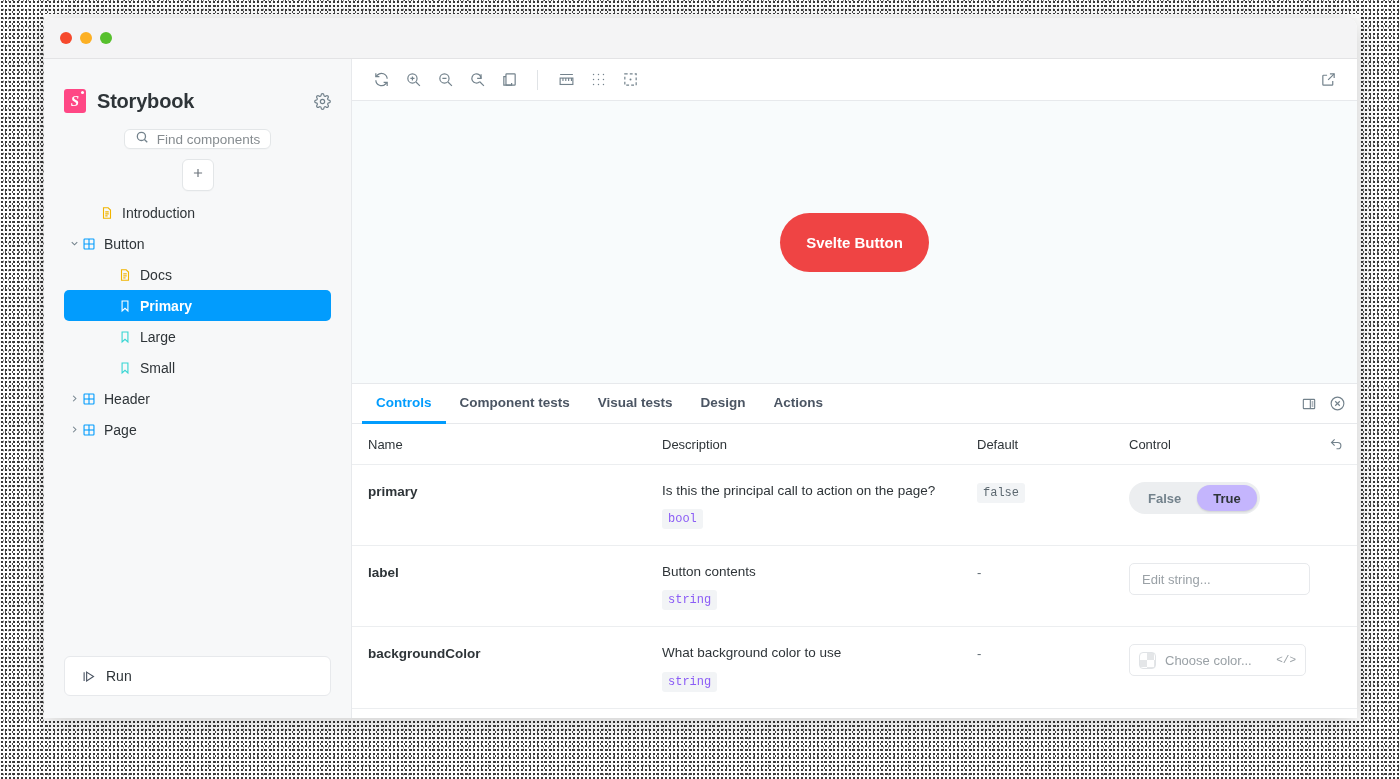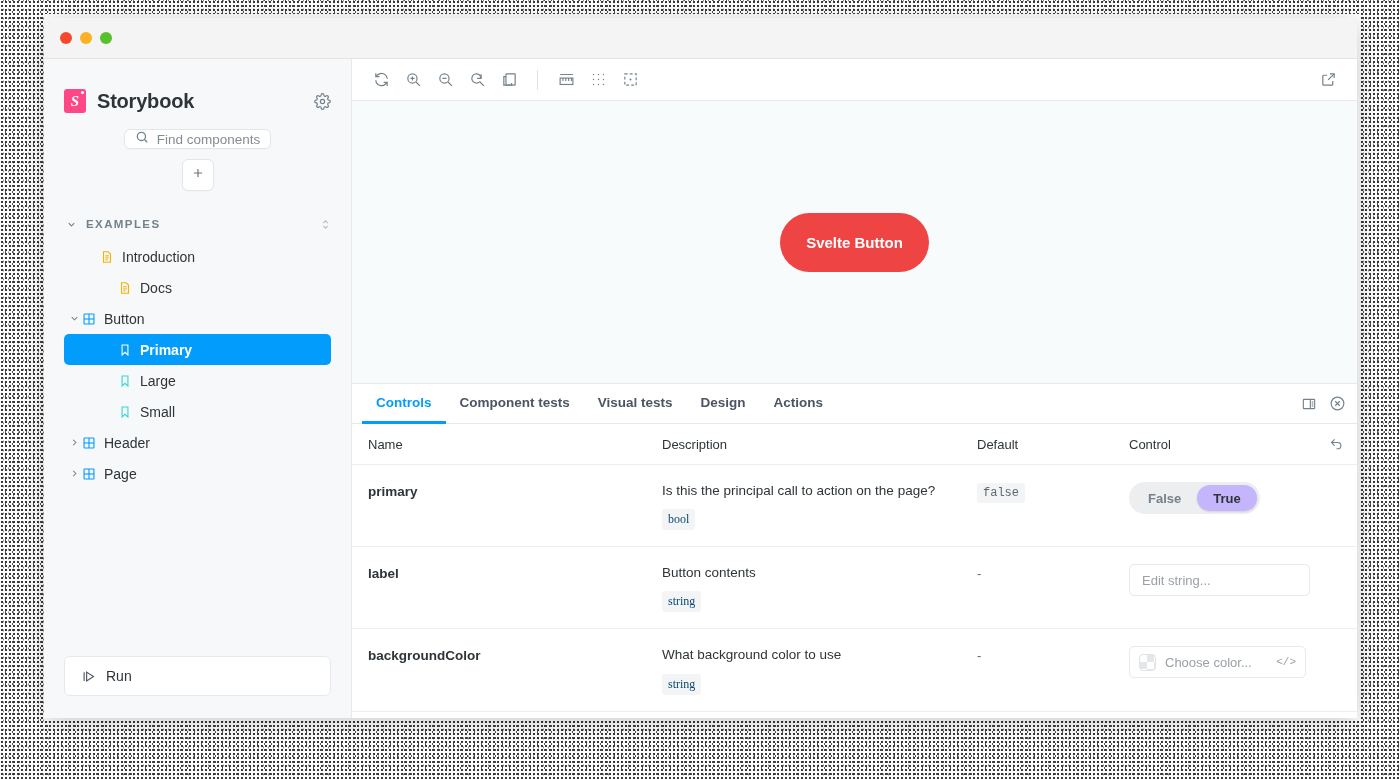--- a/index.html
+++ b/index.html
@@ -211,22 +211,22 @@
   .c-desc  { width: 315px; flex: 0 0 315px; }
   .c-def   { width: 152px; flex: 0 0 152px; }
   .c-ctrl  { flex: 1; }
   .c-reset { width: 42px; flex: 0 0 42px; display: flex; align-items: center; justify-content: center; color: #73828c; cursor: pointer; }
 
   .trow.data { padding: 17px 0 16px 0; align-items: flex-start; }
   .argname { font-size: 13.5px; font-weight: 700; color: #2e3438; }
   .argdesc { font-size: 13.5px; color: #2e3438; line-height: 1.35; }
   .typechip {
     display: inline-block; margin-top: 9px;
-    background: #f2f4f6; color: #0c4a6e;
-    font-family: Liberation Serif, serif;
+    background: #f2f4f6; color: #8b5cf6;
+    font-family: Liberation Mono, monospace;
     font-size: 12px; padding: 3px 6px; border-radius: 3px;
   }
   .defchip {
     display: inline-block; background: #f2f4f6; color: #5c6870;
     font-family: "Liberation Mono", monospace;
     font-size: 12px; padding: 3px 6px; border-radius: 3px;
   }
   .dash { color: #5c6870; font-size: 13px; }
 
   
@@ -311,74 +311,60 @@
         <div id="add-btn">
           <span>
             <svg width="14" height="14" viewBox="0 0 24 24" fill="none" stroke="currentColor" stroke-width="2">
               <line x1="12" y1="5" x2="12" y2="19"></line>
                 <line x1="5" y1="12" x2="19" y2="12"></line>
             </svg>
           </span>
         </div>
       </div>
 
-      <div id="group-row">
-        <span style="display:flex;color:#73828c;">
-          <svg width="11" height="11" viewBox="0 0 24 24" fill="none" stroke="currentColor" stroke-width="2.4">
-            <polyline points="6 9 12 15 18 9"></polyline>
-          </svg>
-        </span>
-        <span id="group-label">EXAMPLES</span>
-        <span id="group-expand">
-          <svg width="11" height="13" viewBox="0 0 24 24" fill="none" stroke="currentColor" stroke-width="2.2">
-            <polyline points="7 9 12 4 17 9"></polyline>
-              <polyline points="7 15 12 20 17 15"></polyline>
-          </svg>
-        </span>
-      </div>
 
       <div id="tree">
           <div class="node indent-1">
             <span class="caret"></span>
             <span class="ticon">
               <svg width="14" height="14" viewBox="0 0 24 24" fill="none" stroke="#f1b400" stroke-width="1.9">
       <path d="M6 3h8l4 4v14H6z"></path>
                 <line x1="9" y1="10" x2="15" y2="10"></line>
       <line x1="9" y1="13.5" x2="15" y2="13.5"></line>
                 <line x1="9" y1="17" x2="13" y2="17"></line>
               </svg>
             </span>
             <span class="lbl">Introduction</span>
           </div>
+          <div class="node indent-0">
+            <span class="caret">
+              <svg width="11" height="11" viewBox="0 0 24 24" fill="none" stroke="currentColor" stroke-width="2.3">
+                <polyline points="6 9 12 15 18 9"></polyline>
+              </svg>
+            </span>
+            <span class="ticon">
+              <svg width="14" height="14" viewBox="0 0 24 24" fill="none" stroke="#029cfd" stroke-width="1.9">
+      <rect x="3.5" y="3.5" width="17" height="17" rx="1.2"></rect>
+      <line x1="12" y1="3.5" x2="12" y2="20.5"></line>
+                <line x1="3.5" y1="12" x2="20.5" y2="12"></line>
+              </svg>
+            </span>
+            <span class="lbl">Button</span>
+          </div>
           <div class="node indent-2">
             <span class="caret"></span>
             <span class="ticon">
               <svg width="14" height="14" viewBox="0 0 24 24" fill="none" stroke="#f1b400" stroke-width="1.9">
       <path d="M6 3h8l4 4v14H6z"></path>
                 <line x1="9" y1="10" x2="15" y2="10"></line>
       <line x1="9" y1="13.5" x2="15" y2="13.5"></line>
                 <line x1="9" y1="17" x2="13" y2="17"></line>
               </svg>
             </span>
             <span class="lbl">Docs</span>
-          </div>
-          <div class="node indent-0">
-            <span class="caret">
-              <svg width="11" height="11" viewBox="0 0 24 24" fill="none" stroke="currentColor" stroke-width="2.3">
-                <polyline points="6 9 12 15 18 9"></polyline>
-              </svg>
-            </span>
-            <span class="ticon">
-              <svg width="14" height="14" viewBox="0 0 24 24" fill="none" stroke="#029cfd" stroke-width="1.9">
-      <rect x="3.5" y="3.5" width="17" height="17" rx="1.2"></rect>
-      <line x1="12" y1="3.5" x2="12" y2="20.5"></line>
-                <line x1="3.5" y1="12" x2="20.5" y2="12"></line>
-              </svg>
-            </span>
-            <span class="lbl">Button</span>
           </div>
           <div class="node indent-2 selected">
             <span class="caret"></span>
             <span class="ticon">
               <svg width="14" height="14" viewBox="0 0 24 24" fill="none" stroke="#ffffff" stroke-width="1.9">
     <path d="M7 3.5h10v17l-5-4.5-5 4.5z"></path>
               </svg>
             </span>
             <span class="lbl">Primary</span>
           </div>

